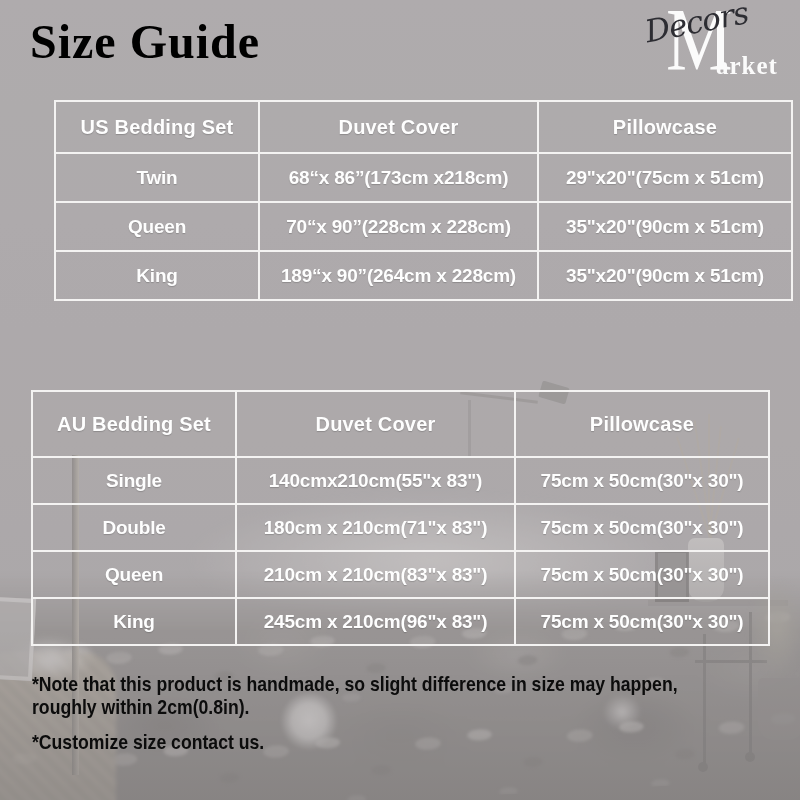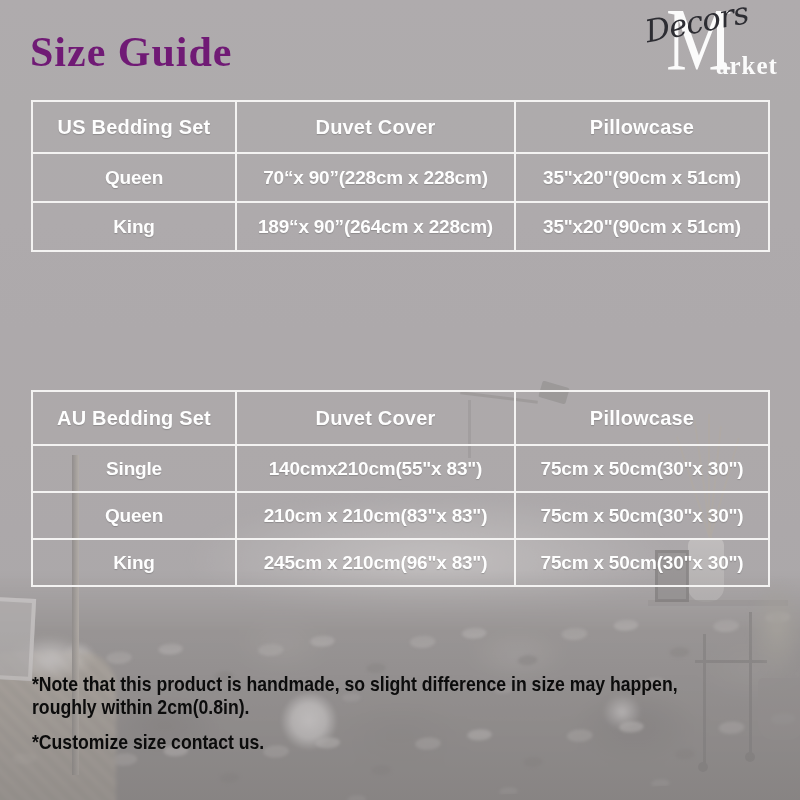--- a/index.html
+++ b/index.html
@@ -85,23 +85,23 @@
   .ph-pot-right{left:758px;top:678px;width:46px;height:62px;border-radius:5px 5px 16px 16px;
     background:#868380;opacity:.85;}
   .ph-vignette{left:0;right:0;bottom:0;height:170px;
     background:linear-gradient(to top,rgba(72,70,68,.35),rgba(72,70,68,0));}
   .ph-wash{inset:0;background:rgba(173,170,171,.42);}
 
   
   .content{position:absolute;inset:0;z-index:1;}
 
   .page-title{
-    position:absolute;left:30px;top:28px;
+    position:absolute;left:30px;top:14px;
     font-family:"Liberation Serif",serif;font-weight:700;
-    font-size:42px;color:#701a75;letter-spacing:1px;
+    font-size:48px;color:#000000;letter-spacing:1px;
   }
 
   .logo{position:absolute;left:640px;top:6px;width:160px;height:92px;}
   .logo-m{position:absolute;left:26px;top:-10px;line-height:1;
     font-family:"Liberation Serif",serif;font-size:88px;font-weight:400;
     color:#fbfbfb;transform:scaleX(.85);transform-origin:left top;}
   .logo-arket{position:absolute;left:76px;top:46px;
     font-family:"Liberation Serif",serif;font-size:25px;font-weight:700;
     color:#fbfbfb;letter-spacing:1px;}
   .logo-script{position:absolute;left:2px;top:8px;
@@ -112,25 +112,25 @@
   .size-table{position:absolute;left:31px;width:737px;}
   .size-table table{border-collapse:collapse;table-layout:fixed;width:737px;}
   .size-table th,.size-table td{
     border:2px solid #f4f3f2;text-align:center;vertical-align:middle;
     color:#fefefe;font-weight:700;white-space:nowrap;overflow:hidden;
     text-shadow:0 1px 1px rgba(70,70,70,.3);
     padding:0;background:transparent;
   }
   .size-table th{font-size:20px;letter-spacing:.2px;}
   .size-table td{font-size:19px;letter-spacing:-.2px;}
-  .t1{top:100px;}
+  .t1{top:100px;margin-left:23px;}
   .t1 thead tr{height:52px;}
   .t1 tbody tr{height:49px;}
   .t2{top:390px;}
-  .t2 thead tr{height:54px;}
+  .t2 thead tr{height:66px;}
   .t2 tbody tr{height:47px;}
   .col-set{width:204px;}.col-duvet{width:279px;}.col-pillow{width:254px;}
 
   .notes{
     position:absolute;left:32px;top:672px;width:880px;
     transform:scaleX(.86);transform-origin:0 0;
     color:#0c0c0c;font-weight:700;font-size:20.5px;line-height:23px;
   }
   .note-line{white-space:nowrap;}
   .note-customize{margin-top:12px;}
@@ -194,20 +194,25 @@
         </colgroup>
       <thead>
         <tr>
           <th>US Bedding Set</th>
           <th>Duvet Cover</th>
           <th>Pillowcase</th>
         </tr>
       </thead>
       <tbody>
         <tr>
+          <td>Twin</td>
+          <td>68“x 86”(173cm x218cm)</td>
+          <td>29"x20"(75cm x 51cm)</td>
+        </tr>
+        <tr>
           <td>Queen</td>
           <td>70“x 90”(228cm x 228cm)</td>
           <td>35"x20"(90cm x 51cm)</td>
         </tr>
         <tr>
           <td>King</td>
           <td>189“x 90”(264cm x 228cm)</td>
           <td>35"x20"(90cm x 51cm)</td>
         </tr>
       </tbody>
@@ -228,20 +233,25 @@
           <th>Pillowcase</th>
         </tr>
       </thead>
       <tbody>
         <tr>
           <td>Single</td>
           <td>140cmx210cm(55"x 83")</td>
           <td>75cm x 50cm(30"x 30")</td>
         </tr>
         <tr>
+          <td>Double</td>
+          <td>180cm x 210cm(71"x 83")</td>
+          <td>75cm x 50cm(30"x 30")</td>
+        </tr>
+        <tr>
           <td>Queen</td>
           <td>210cm x 210cm(83"x 83")</td>
           <td>75cm x 50cm(30"x 30")</td>
         </tr>
         <tr>
           <td>King</td>
           <td>245cm x 210cm(96"x 83")</td>
           <td>75cm x 50cm(30"x 30")</td>
         </tr>
       </tbody>

